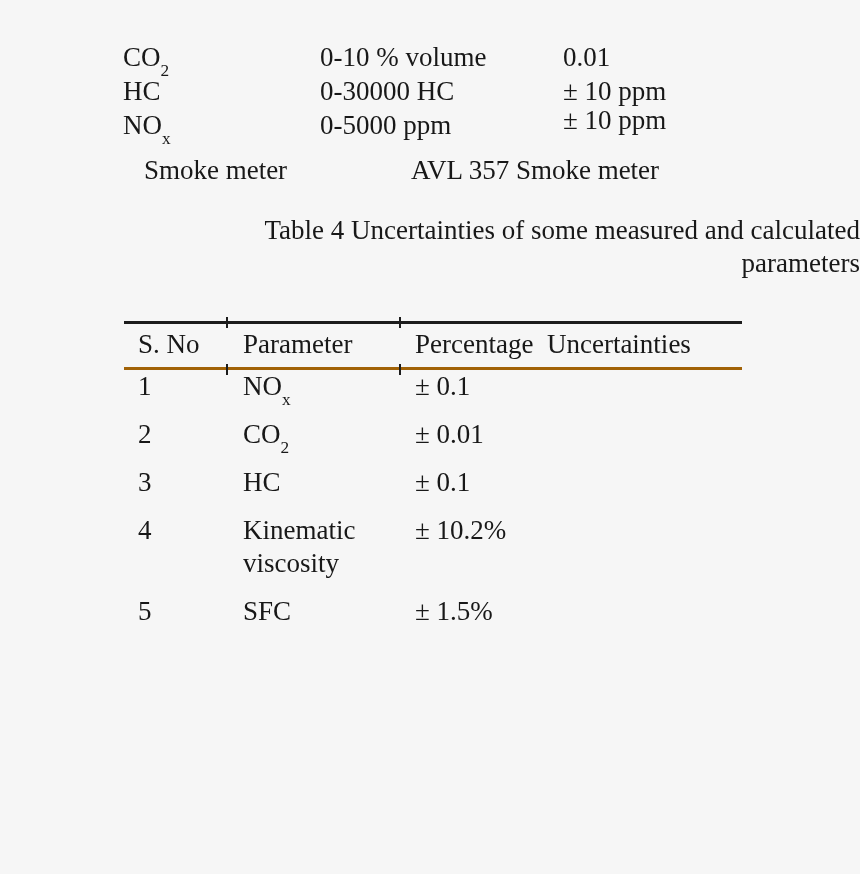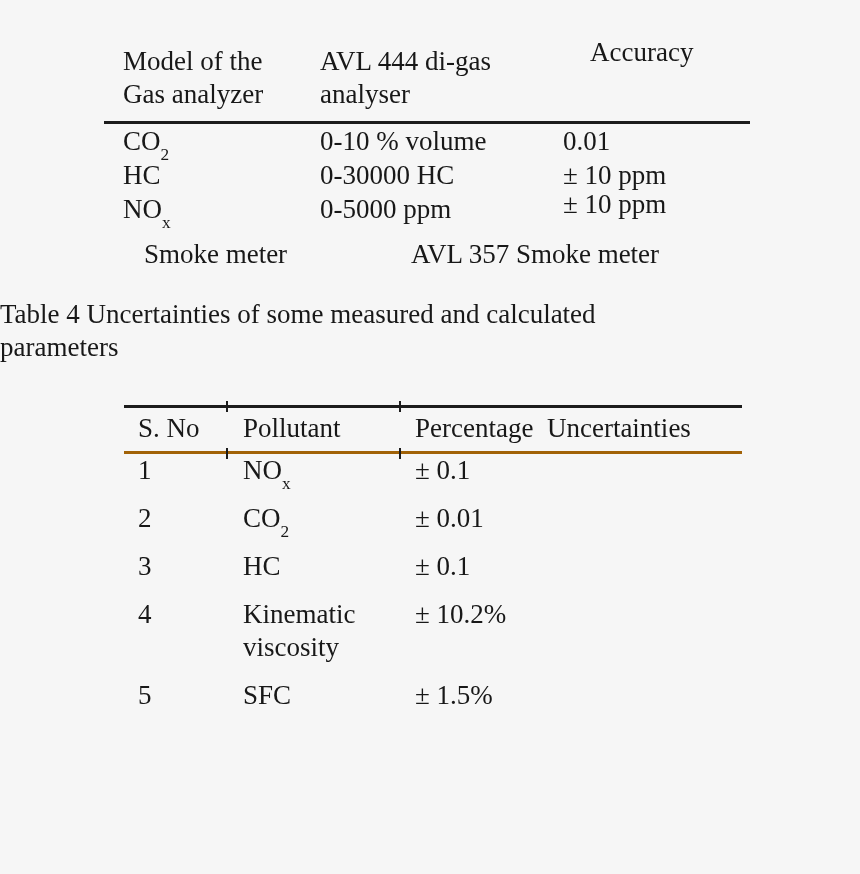--- a/index.html
+++ b/index.html
@@ -24,21 +24,21 @@
   .accuracy-raise { position: relative; top: -9px; left: 27px; display: inline-block; }
   .t1 .subhdr td { padding-top: 5px; }
   .t1 .gap td { padding-top: 11px; text-align: center; }
   .t1 .last td { padding-bottom: 5px; border-bottom: 3px solid #1c1c1c; }
   .raised { position: relative; top: -5px; display: inline-block; }
 
   
   .caption {
     margin-top: 27px;
     width: 860px; margin-left: -0px;
-    text-align: left;
+    text-align: right;
     font-size: 27px; line-height: 33px;
     white-space: pre-wrap;
   }
 
   
   .t2 { width: 618px; margin-left: 124px; margin-top: 41px; font-size: 27px; line-height: 33px; }
   .t2 .c1 { padding-left: 14px; }
   .t2 .c2 { padding-left: 16px; }
   .t2 .c3 { padding-left: 15px; }
   .t2 .hdr td {
@@ -67,27 +67,20 @@
 
 <div class="page">
 
   <table class="t1">
     <colgroup>
         <col style="width:204px">
         <col style="width:248px">
         <col style="width:194px">
       </colgroup>
     <tbody>
-        <tr class="hdr">
-      <td class="c1">Model of the
-Gas analyzer</td>
-      <td class="c2">AVL 444 di-gas
-analyser</td>
-      <td class="c3"><span class="accuracy-raise">Accuracy</span></td>
-    </tr>
     <tr class="row">
       <td class="c1"><span>CO</span><sub>2</sub></td>
       <td class="c2">0-10 % volume</td>
       <td class="c3">0.01</td>
     </tr>
     <tr class="row">
       <td class="c1"><span>HC</span><sub></sub></td>
       <td class="c2">0-30000 HC</td>
       <td class="c3">± 10 ppm</td>
     </tr>
@@ -108,21 +101,21 @@
 
   <table class="t2">
     <colgroup>
         <col style="width:103px">
         <col style="width:173px">
         <col style="width:342px">
       </colgroup>
     <tbody>
         <tr class="hdr">
       <td class="c1">S. No</td>
-      <td class="c2 tick-t tick-b">Pollutant</td>
+      <td class="c2 tick-t tick-b">Parameter</td>
       <td class="c3 tick-t tick-b">Percentage  Uncertainties</td>
     </tr>
     <tr class="row">
       <td class="c1">1</td>
       <td class="c2"><span>NO</span><sub>x</sub></td>
       <td class="c3">± 0.1</td>
     </tr>
     <tr class="row">
       <td class="c1">2</td>
       <td class="c2"><span>CO</span><sub>2</sub></td>

